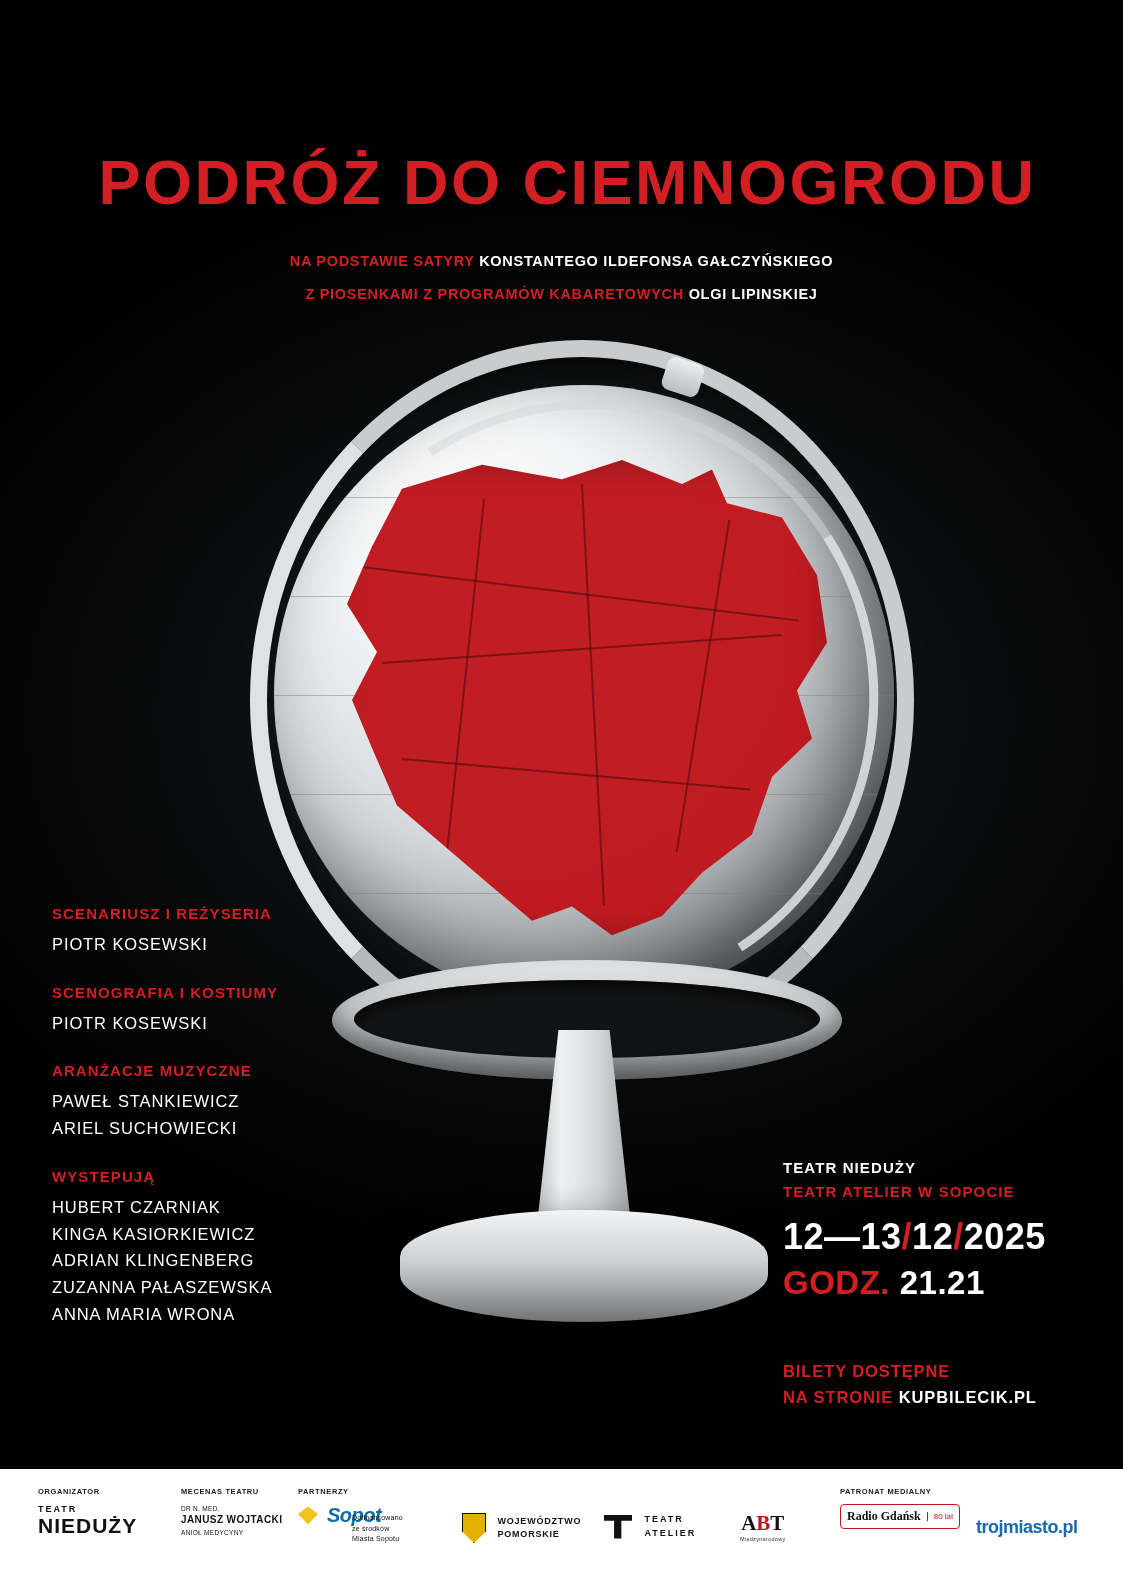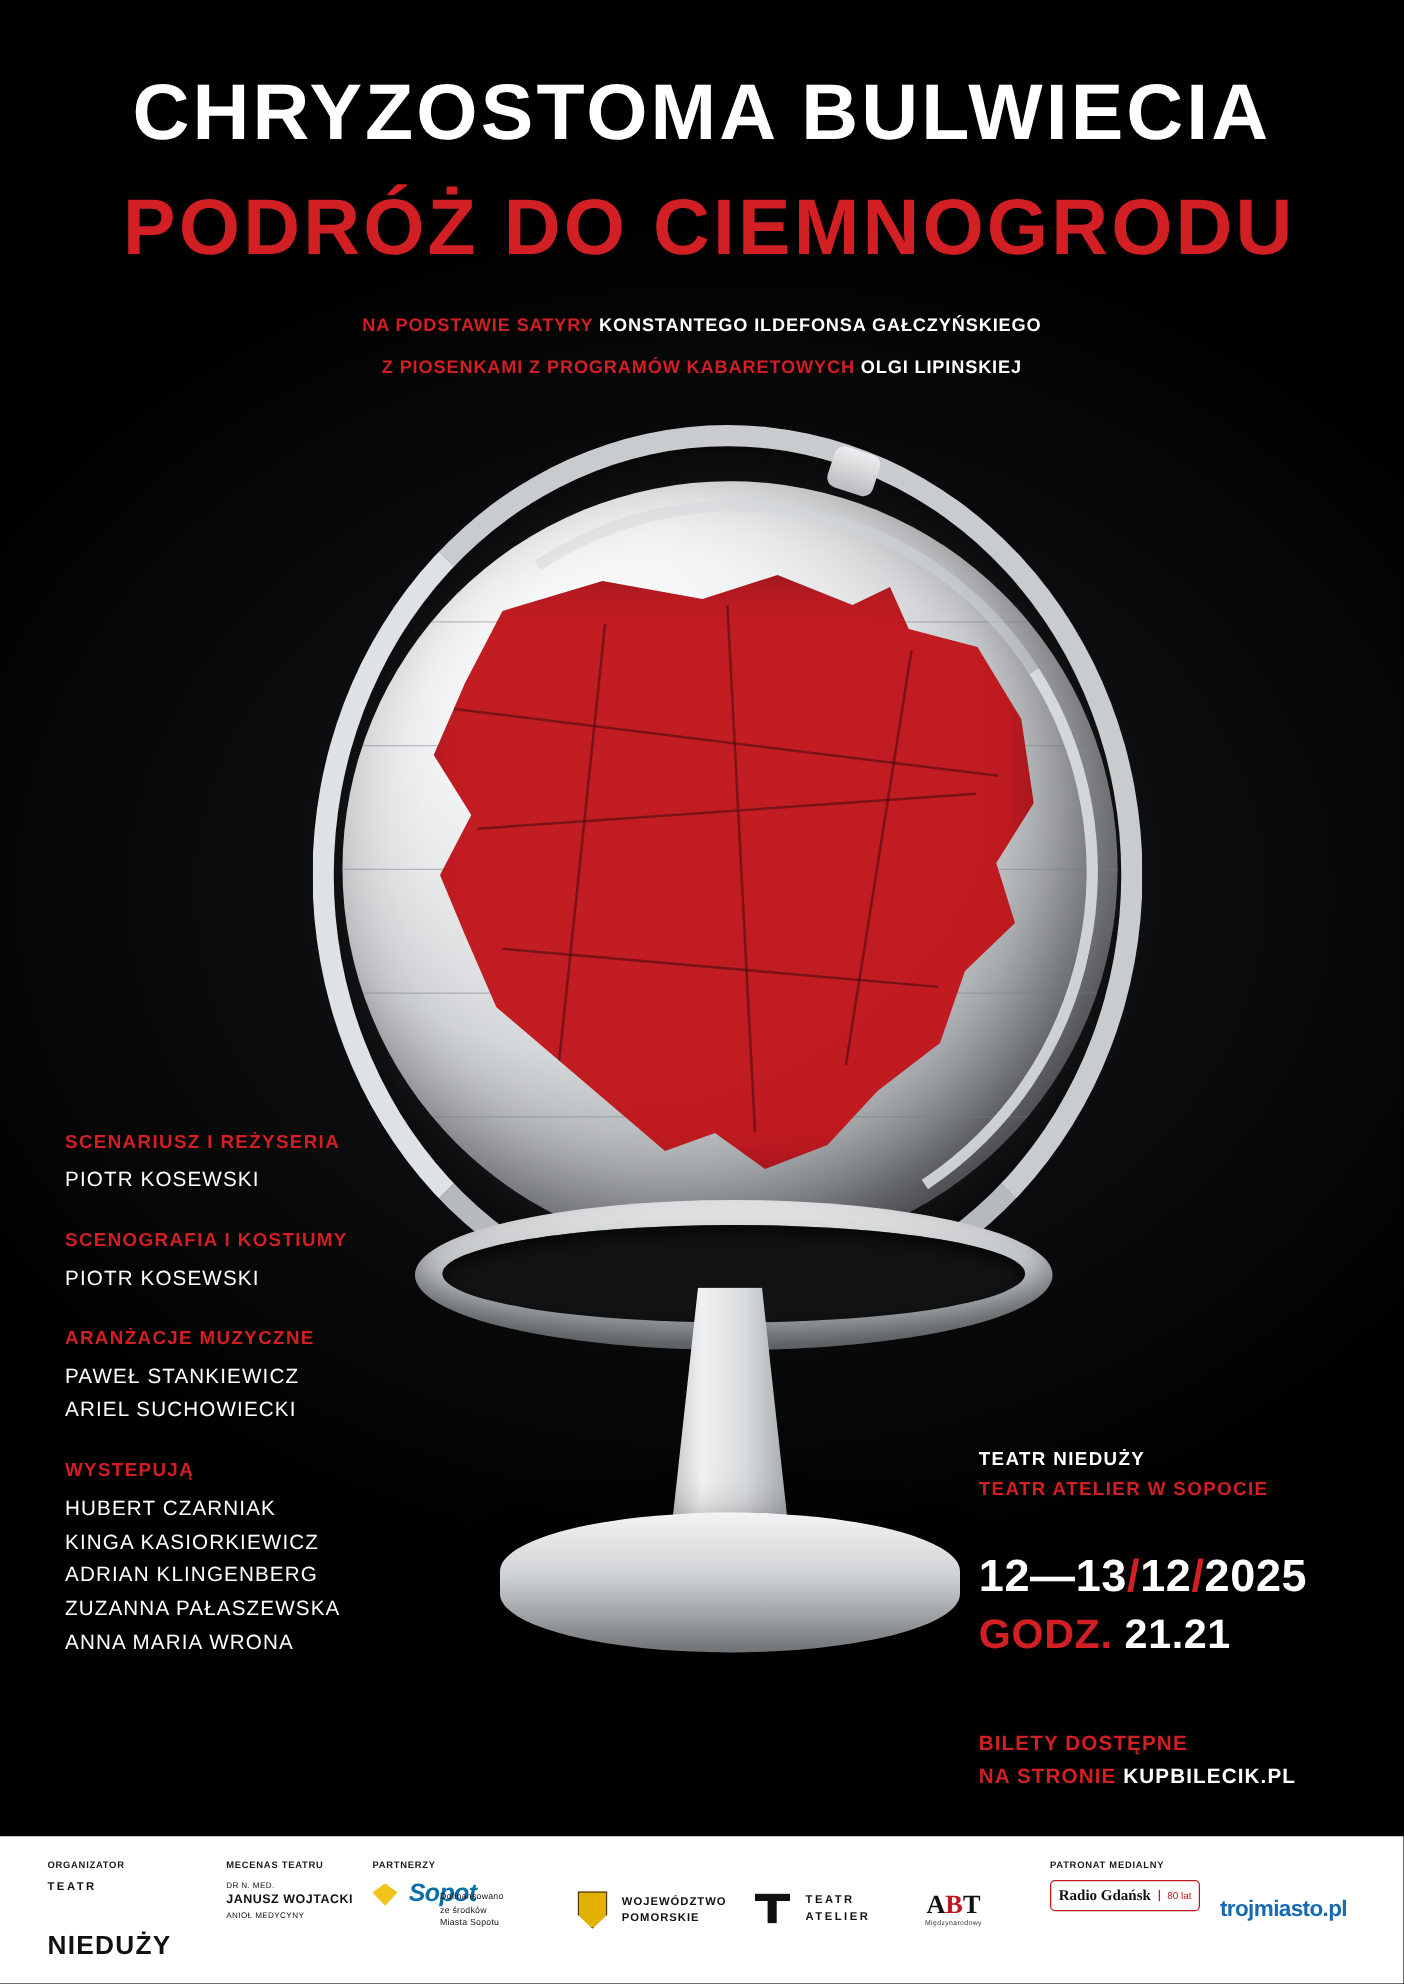--- a/index.html
+++ b/index.html
@@ -193,21 +193,21 @@
     width: 260px;
     text-align: left;
     color: #ffffff;
   }
   .info .venue {
     font-size: 15px; font-weight: bold; letter-spacing: 1.1px;
     text-transform: uppercase; line-height: 1.6;
   }
   .info .venue .red { color: #d21f24; display:block; }
   .info .date {
-    margin-top: 36px;
+    margin-top: 12px;
     font-size: 36px; font-weight: bold; letter-spacing: 0.5px;
     white-space: nowrap;
   }
   .info .date .red { color: #d21f24; }
   .info .time {
     margin-top: 6px;
     font-size: 33px; font-weight: bold; letter-spacing: 0.5px;
   }
   .info .time .red { color: #d21f24; }
   .info .tickets {
@@ -232,21 +232,21 @@
   }
   .footer .cap {
     font-size: 7.5px;
     font-weight: bold;
     letter-spacing: 0.6px;
     color: #1a1a1a;
     text-transform: uppercase;
     margin-bottom: 8px;
   }
   .logo-teatr { font-size: 9px; letter-spacing: 2px; color:#111; font-weight:bold; }
-  .logo-teatr .big { display:block; font-size: 21px; letter-spacing: 1px; line-height: 1.1; margin-top: 31px; }
+  .logo-teatr .big { display:block; font-size: 21px; letter-spacing: 1px; line-height: 1.1; }
   .spon-jw { font-size: 6.5px; color:#111; line-height:1.45; letter-spacing:0.3px; }
   .spon-jw .name { font-size: 10px; font-weight: bold; letter-spacing: 0.4px; }
   .sopot-mark {
     color: #0b6ea8; font-size: 20px; font-weight: bold; font-style: italic;
     letter-spacing: -0.5px;
   }
   .sopot-kite {
     width: 20px; height: 18px; background: #f0c419;
     clip-path: polygon(50% 0, 100% 42%, 50% 100%, 0 42%);
     display: inline-block; margin-right: 3px; vertical-align: -3px;
@@ -274,21 +274,20 @@
   }
   .radio .rg { font-size: 12px; font-weight: bold; color:#111; font-family:"Liberation Serif", serif;}
   .radio .yrs { font-size: 8px; color:#c1161c; border-left:1px solid #c1161c; padding-left:6px; }
   .trojmiasto { font-size: 18px; font-weight: bold; color:#1669b3; letter-spacing:-0.5px; }
 </style>
 </head>
 <body>
 
 <div class="poster">
 
-  <div class="title-main">CHRYZOSTOMA BULWIECIA</div>
   <div class="title-sub">PODRÓŻ DO CIEMNOGRODU</div>
 
   <div class="credit-line l1">
     <span class="red">NA PODSTAWIE SATYRY</span>
     <span>KONSTANTEGO ILDEFONSA GAŁCZYŃSKIEGO</span>
   </div>
   <div class="credit-line l2">
     <span class="red">Z PIOSENKAMI Z PROGRAMÓW KABARETOWYCH</span>
     <span>OLGI LIPINSKIEJ</span>
   </div>

